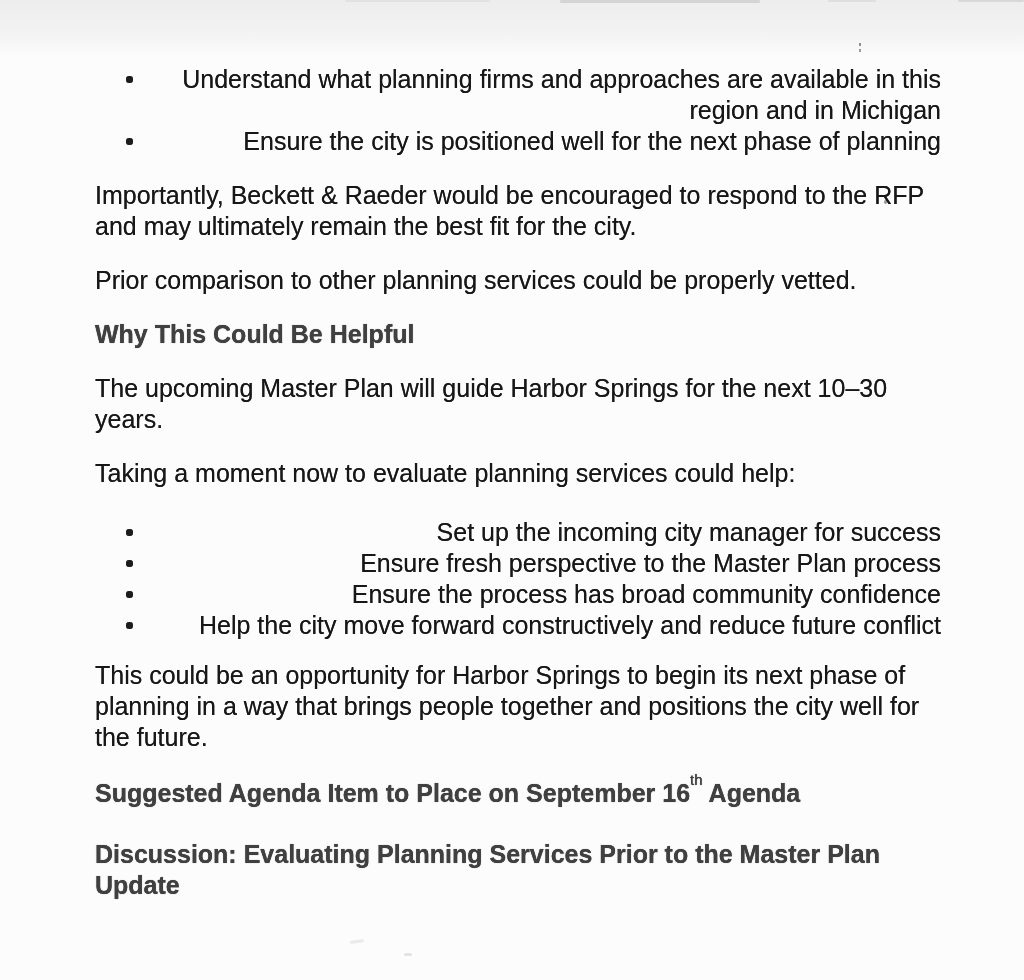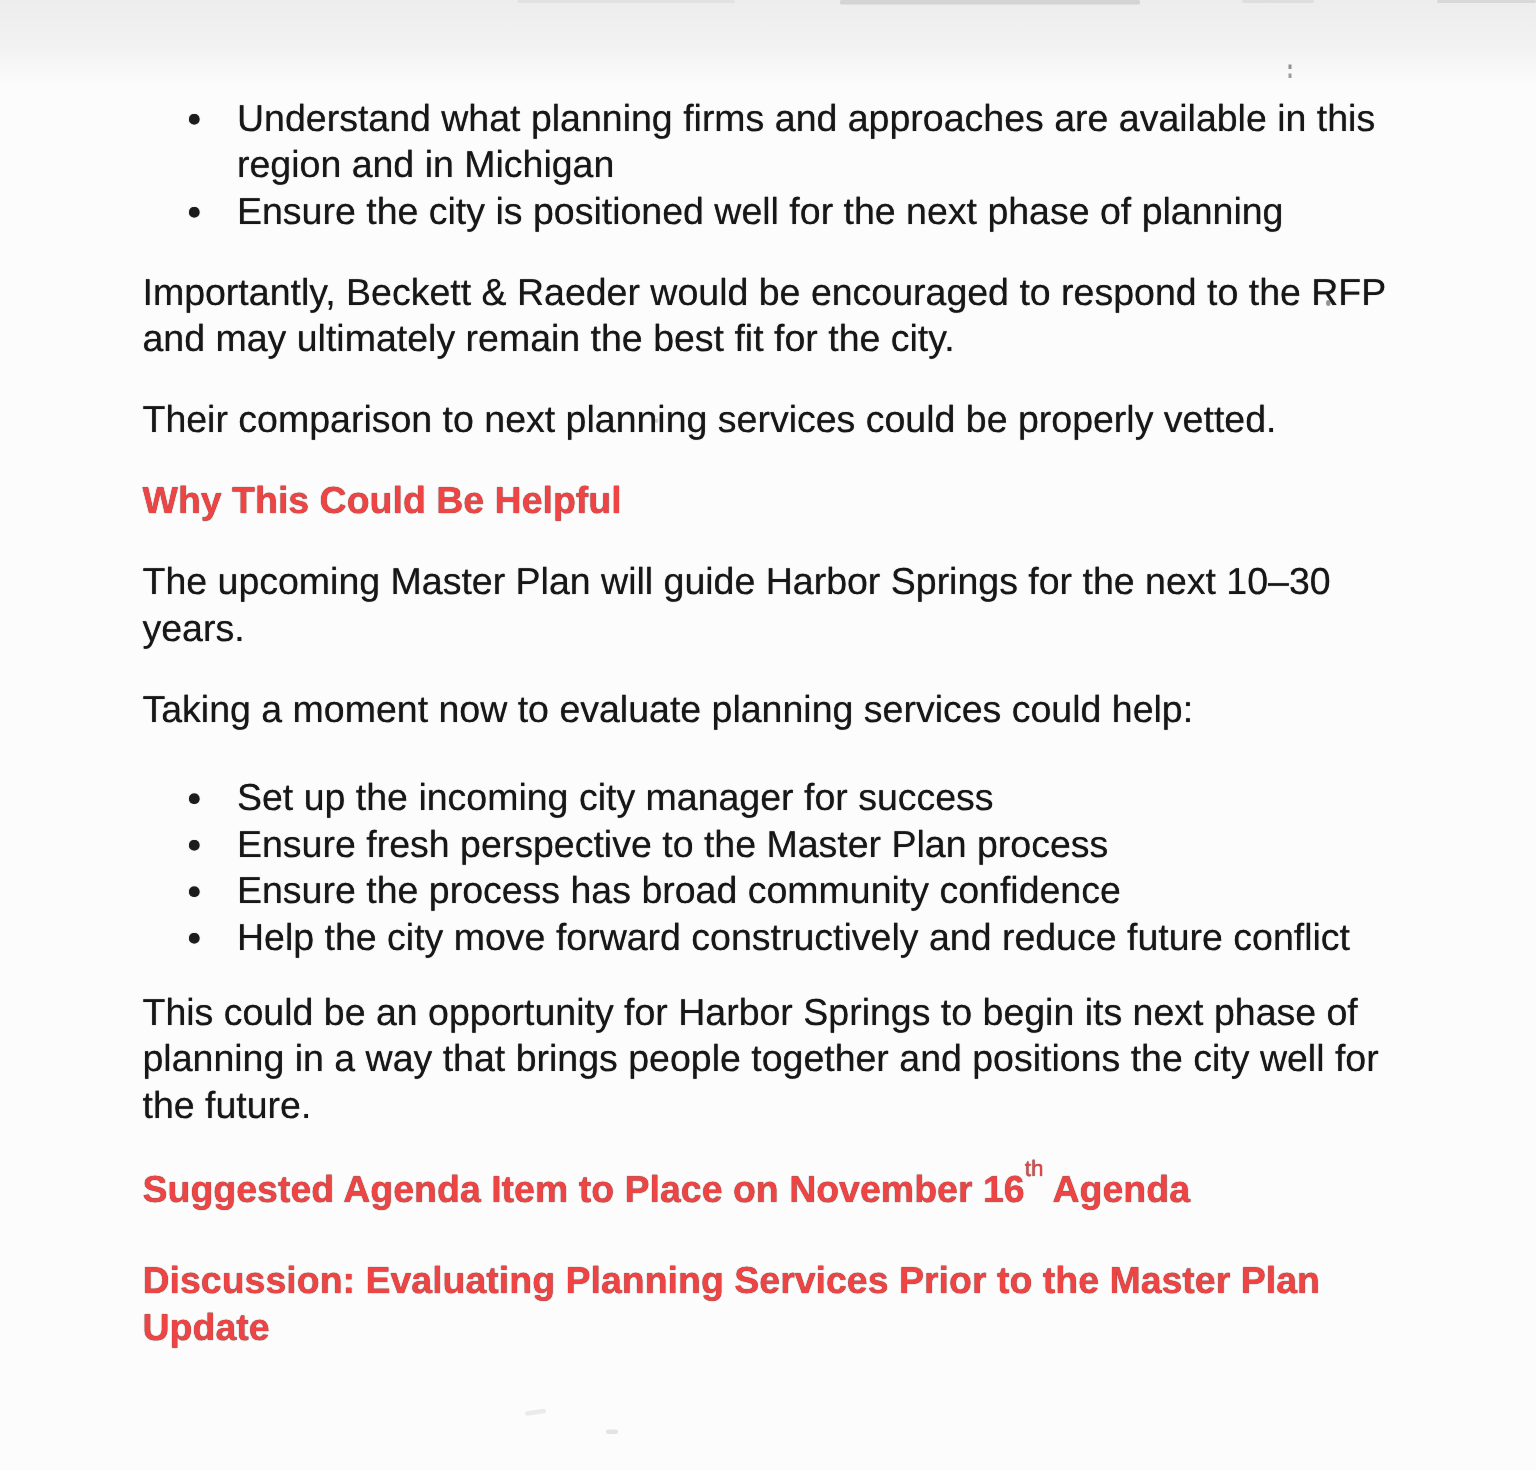--- a/index.html
+++ b/index.html
@@ -38,24 +38,24 @@
   .content {
     position: absolute; left: 95px; top: 64px; width: 846px;
     font-size: 25px; line-height: 31px;
     color: #171717;
     text-shadow: 0 0 0.55px rgba(15,15,15,0.75);
   }
   .content p { margin: 0 0 23px 0; }
   .content h3 {
     margin: 0 0 23px 0;
     font-size: 25px; line-height: 31px; font-weight: bold;
-    color: #ef4444;
+    color: #404040;
     text-shadow: 0 0 0.7px rgba(0,0,0,0.85);
   }
-  .content ul { list-style: none; margin: 0 0 23px 0; padding: 0; }
+  .content ul { list-style: none; margin: 0 0 23px 0; padding: 0; text-align: right; }
   .content li { position: relative; padding-left: 63px; }
   .content li::before {
     content: "";
     position: absolute; left: 31px; top: 12px;
     width: 6.5px; height: 6.5px; border-radius: 50%;
     background: #1c1c1c;
     box-shadow: 0 0 0.6px rgba(0,0,0,0.6);
   }
   .mb-28 { margin-bottom: 28px !important; }
   .mb-19 { margin-bottom: 19px !important; }
@@ -80,35 +80,35 @@
 
   <div class="content">
 
     <ul>
       <li>Understand what planning firms and approaches are available in this region and in Michigan</li>
       <li>Ensure the city is positioned well for the next phase of planning</li>
     </ul>
 
     <p>Importantly, Beckett &amp; Raeder would be encouraged to respond to the RFP and may ultimately remain the best fit for the city.</p>
 
-    <p>Their comparison to next planning services could be properly vetted.</p>
+    <p>Prior comparison to other planning services could be properly vetted.</p>
 
     <h3>Why This Could Be Helpful</h3>
 
     <p>The upcoming Master Plan will guide Harbor Springs for the next 10–30 years.</p>
 
     <p class="mb-28">Taking a moment now to evaluate planning services could help:</p>
 
     <ul class="mb-19">
       <li>Set up the incoming city manager for success</li>
       <li>Ensure fresh perspective to the Master Plan process</li>
       <li>Ensure the process has broad community confidence</li>
       <li>Help the city move forward constructively and reduce future conflict</li>
     </ul>
 
     <p class="mb-19">This could be an opportunity for Harbor Springs to begin its next phase of planning in a way that brings people together and positions the city well for the future.</p>
 
-    <h3 class="mb-30"><span>Suggested Agenda Item to Place on November 16</span><sup class="ord">th</sup><span> Agenda</span></h3>
+    <h3 class="mb-30"><span>Suggested Agenda Item to Place on September 16</span><sup class="ord">th</sup><span> Agenda</span></h3>
 
     <h3>Discussion: Evaluating Planning Services Prior to the Master Plan Update</h3>
 
   </div>
 </div>
 
 </body></html>

